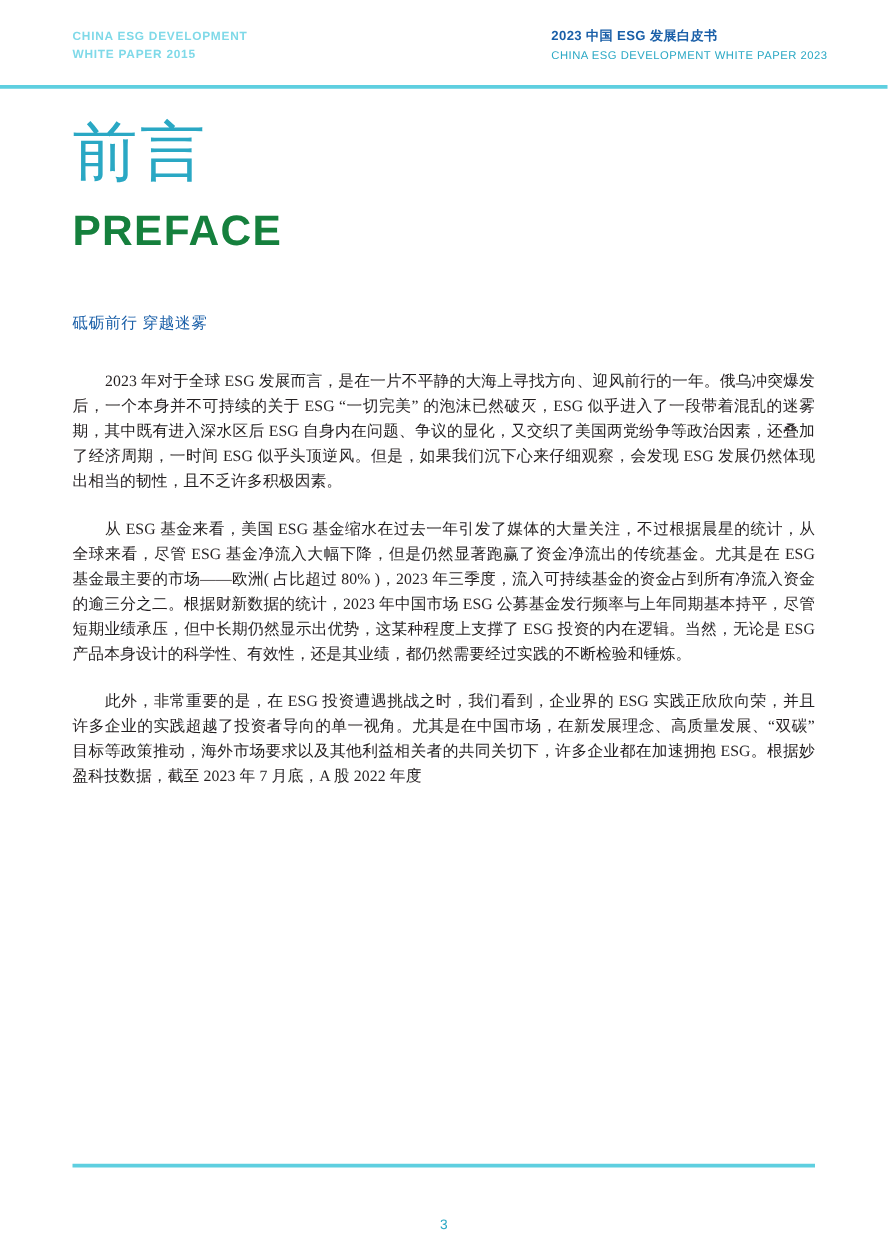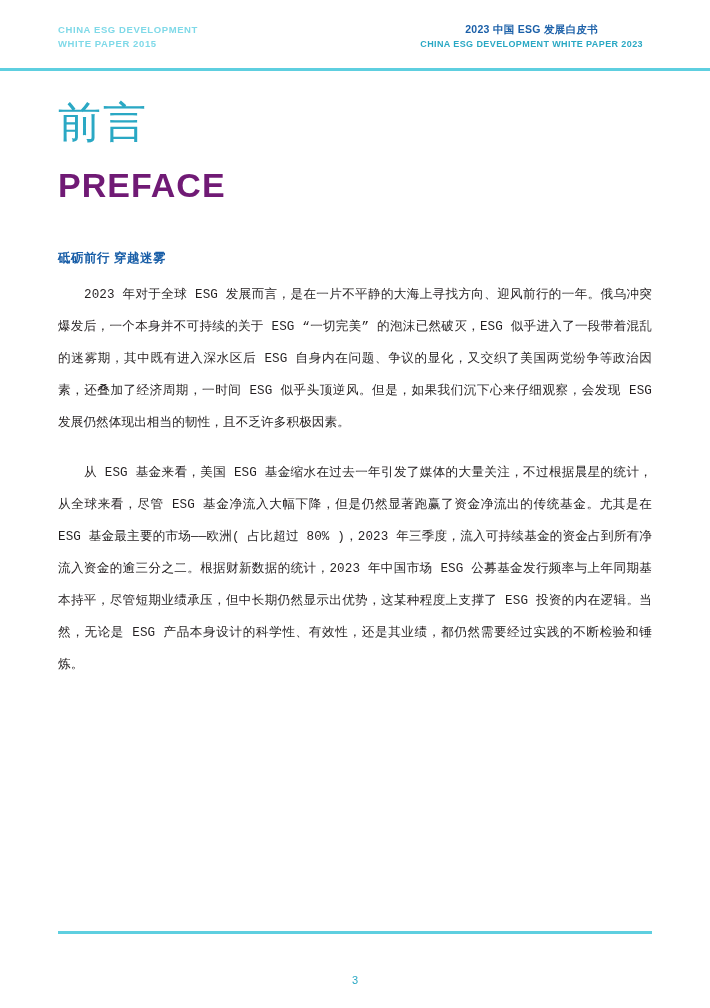--- a/index.html
+++ b/index.html
@@ -38,34 +38,34 @@
     line-height: 14px;
   }
   .header-left div {
     font-size: 9.5px;
     font-weight: bold;
     letter-spacing: 0.6px;
     color: #7fd9e8;
   }
   .header-right {
     position: absolute;
-    right: 67px;
+    right: 48px;
     top: 22px;
-    text-align: center;
+    text-align: left;
   }
   .header-right .hr-cn {
     font-size: 10.5px;
     font-weight: bold;
     color: #1a5fa8;
     letter-spacing: 0.3px;
     line-height: 15px;
   }
   .header-right .hr-en {
     font-size: 9px;
-    font-weight: bold;
+    font-weight: normal;
     color: #2aa8c4;
     letter-spacing: 0.4px;
     line-height: 14px;
   }
 
   .header-rule {
     position: absolute;
     left: 0;
     top: 68px;
     width: 710px;
@@ -73,60 +73,60 @@
     background: #5ecfe0;
   }
 
   
   .title-block {
     position: absolute;
     left: 58px;
     top: 98px;
   }
   .title-cn {
-    font-size: 43px;
+    font-size: 52px;
     color: #2aa8c4;
     font-weight: normal;
     letter-spacing: 2px;
     line-height: 48px;
     font-family: "DejaVu Sans", sans-serif;
   }
   .title-en {
     margin-top: 20px;
     font-size: 34px;
-    color: #701a75;
+    color: #15803d;
     font-weight: bold;
     letter-spacing: 1px;
     line-height: 38px;
   }
 
   
   .body-wrap {
     position: absolute;
     left: 58px;
     top: 250px;
     width: 594px;
   }
   .subhead {
     font-size: 12.5px;
-    font-weight: bold;
+    font-weight: normal;
     color: #1a5fa8;
     letter-spacing: 0.5px;
-    margin-bottom: 12px;
+    margin-bottom: 28px;
   }
   p.para {
     font-size: 12.6px;
-    line-height: 32px;
+    line-height: 20px;
     color: #231f20;
     margin: 0 0 18px 0;
     text-align: justify;
     text-justify: inter-ideograph;
     text-indent: 26px;
     letter-spacing: 0.1px;
-    font-family: Liberation Mono, monospace;
+    font-family: Liberation Serif, serif;
   }
 
   
   .footer-rule {
     position: absolute;
     left: 58px;
     bottom: 74px;
     width: 594px;
     height: 3px;
     background: #5ecfe0;
@@ -161,18 +161,19 @@
 
   <div class="title-block">
     <div class="title-cn">前言</div>
     <div class="title-en">PREFACE</div>
   </div>
 
   <div class="body-wrap">
     <div class="subhead">砥砺前行 穿越迷雾</div>
     <p class="para">2023 年对于全球 ESG 发展而言，是在一片不平静的大海上寻找方向、迎风前行的一年。俄乌冲突爆发后，一个本身并不可持续的关于 ESG “一切完美” 的泡沫已然破灭，ESG 似乎进入了一段带着混乱的迷雾期，其中既有进入深水区后 ESG 自身内在问题、争议的显化，又交织了美国两党纷争等政治因素，还叠加了经济周期，一时间 ESG 似乎头顶逆风。但是，如果我们沉下心来仔细观察，会发现 ESG 发展仍然体现出相当的韧性，且不乏许多积极因素。</p>
     <p class="para">从 ESG 基金来看，美国 ESG 基金缩水在过去一年引发了媒体的大量关注，不过根据晨星的统计，从全球来看，尽管 ESG 基金净流入大幅下降，但是仍然显著跑赢了资金净流出的传统基金。尤其是在 ESG 基金最主要的市场——欧洲( 占比超过 80% )，2023 年三季度，流入可持续基金的资金占到所有净流入资金的逾三分之二。根据财新数据的统计，2023 年中国市场 ESG 公募基金发行频率与上年同期基本持平，尽管短期业绩承压，但中长期仍然显示出优势，这某种程度上支撑了 ESG 投资的内在逻辑。当然，无论是 ESG 产品本身设计的科学性、有效性，还是其业绩，都仍然需要经过实践的不断检验和锤炼。</p>
+    <p class="para">此外，非常重要的是，在 ESG 投资遭遇挑战之时，我们看到，企业界的 ESG 实践正欣欣向荣，并且许多企业的实践超越了投资者导向的单一视角。尤其是在中国市场，在新发展理念、高质量发展、“双碳” 目标等政策推动，海外市场要求以及其他利益相关者的共同关切下，许多企业都在加速拥抱 ESG。根据妙盈科技数据，截至 2023 年 7 月底，A 股 2022 年度</p>
   </div>
 
   <div class="footer-rule"></div>
   <div class="footer-page">3</div>
 
 </div>
 
 </body></html>

